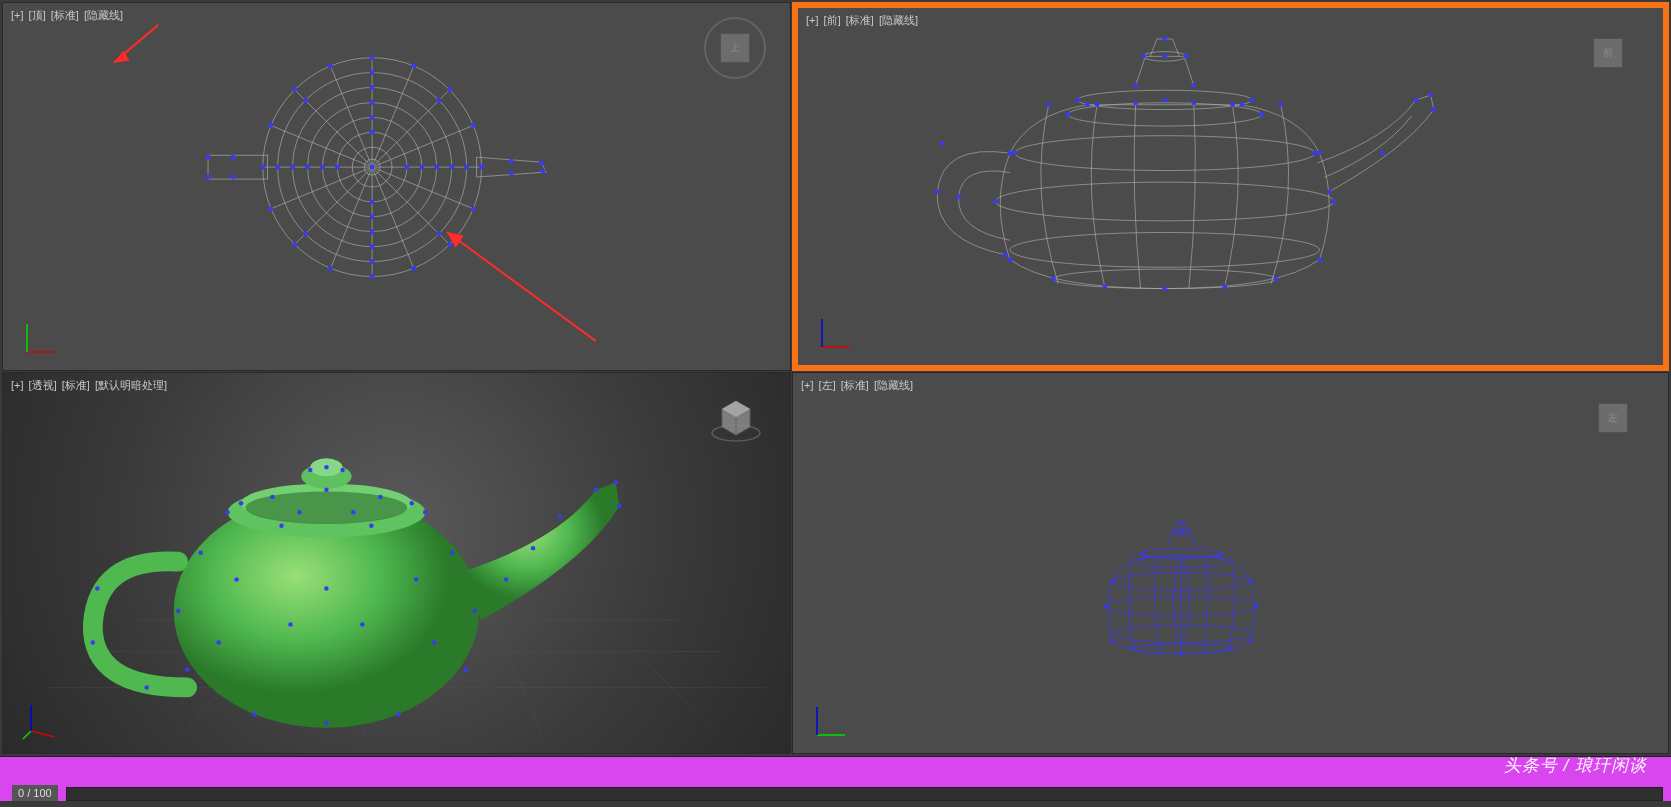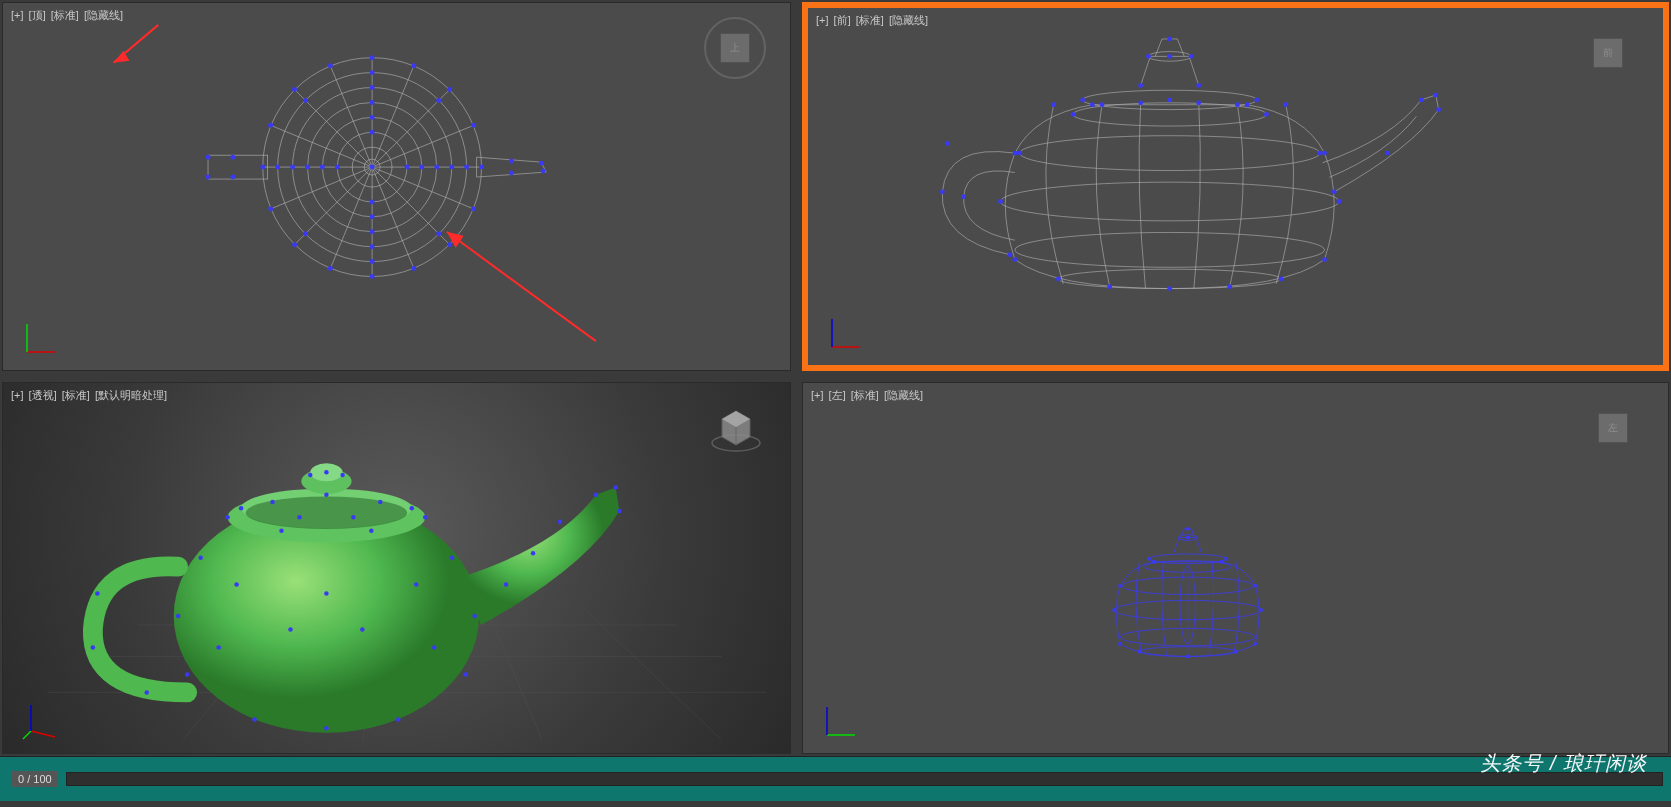--- a/index.html
+++ b/index.html
@@ -9,21 +9,21 @@
     width: 1671px;
     height: 807px;
     overflow: hidden;
     color: #ccc;
     font-size: 11px;
   }
   .viewport-grid {
     display: grid;
     grid-template-columns: 789px 1fr;
     grid-template-rows: 369px 1fr;
-    gap: 11px;
+    gap: 1px;
     height: 756px;
     padding: 2px;
   }
   .viewport {
     background: #4b4b4b;
     position: relative;
     border: 1px solid #2a2a2a;
     overflow: hidden;
   }
   .viewport.active {
@@ -77,24 +77,24 @@
   }
   .axis-gizmo {
     position: absolute;
     bottom: 12px;
     left: 18px;
     width: 40px;
     height: 40px;
   }
   .timeline {
     height: 45px;
-    background: #0f766e;
+    background: #d946ef;
     border-top: 1px solid #222;
     display: flex;
-    align-items: center;
+    align-items: flex-end;
     font-size: 11px;
     color: #999;
   }
   .timeline-frame {
     background: #555;
     padding: 2px 6px;
     margin-left: 12px;
     color: #ddd;
   }
   .timeline-track {
@@ -103,21 +103,21 @@
     background: #2f2f2f;
     margin: 0 8px;
     border: 1px solid #222;
     position: relative;
   }
   .watermark {
     position: absolute;
     bottom: 30px;
     right: 24px;
     color: #fff;
-    font-size: 20px;
+    font-size: 17px;
     opacity: 0.95;
     font-style: italic;
     letter-spacing: 1px;
     z-index: 20;
   }
   .teapot-canvas {
     position: absolute;
     top: 0; left: 0; width: 100%; height: 100%;
   }
   .perspective-bg {

